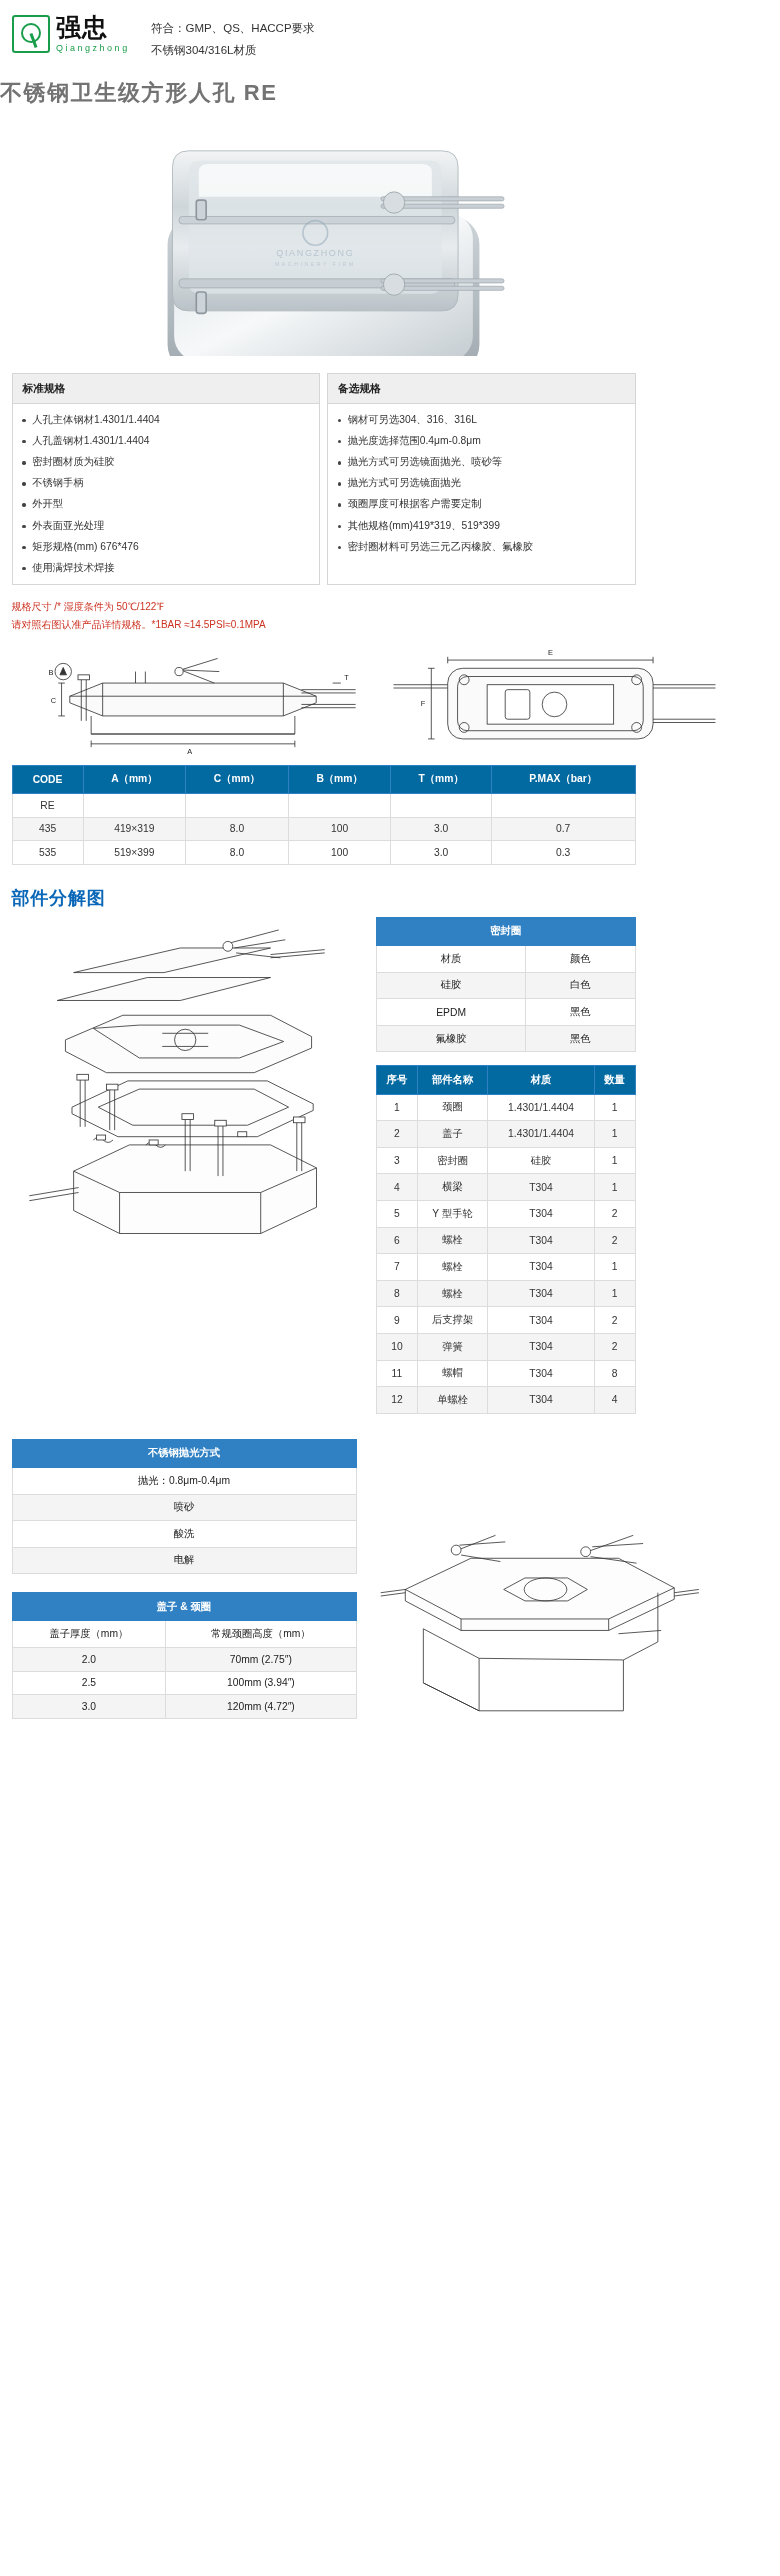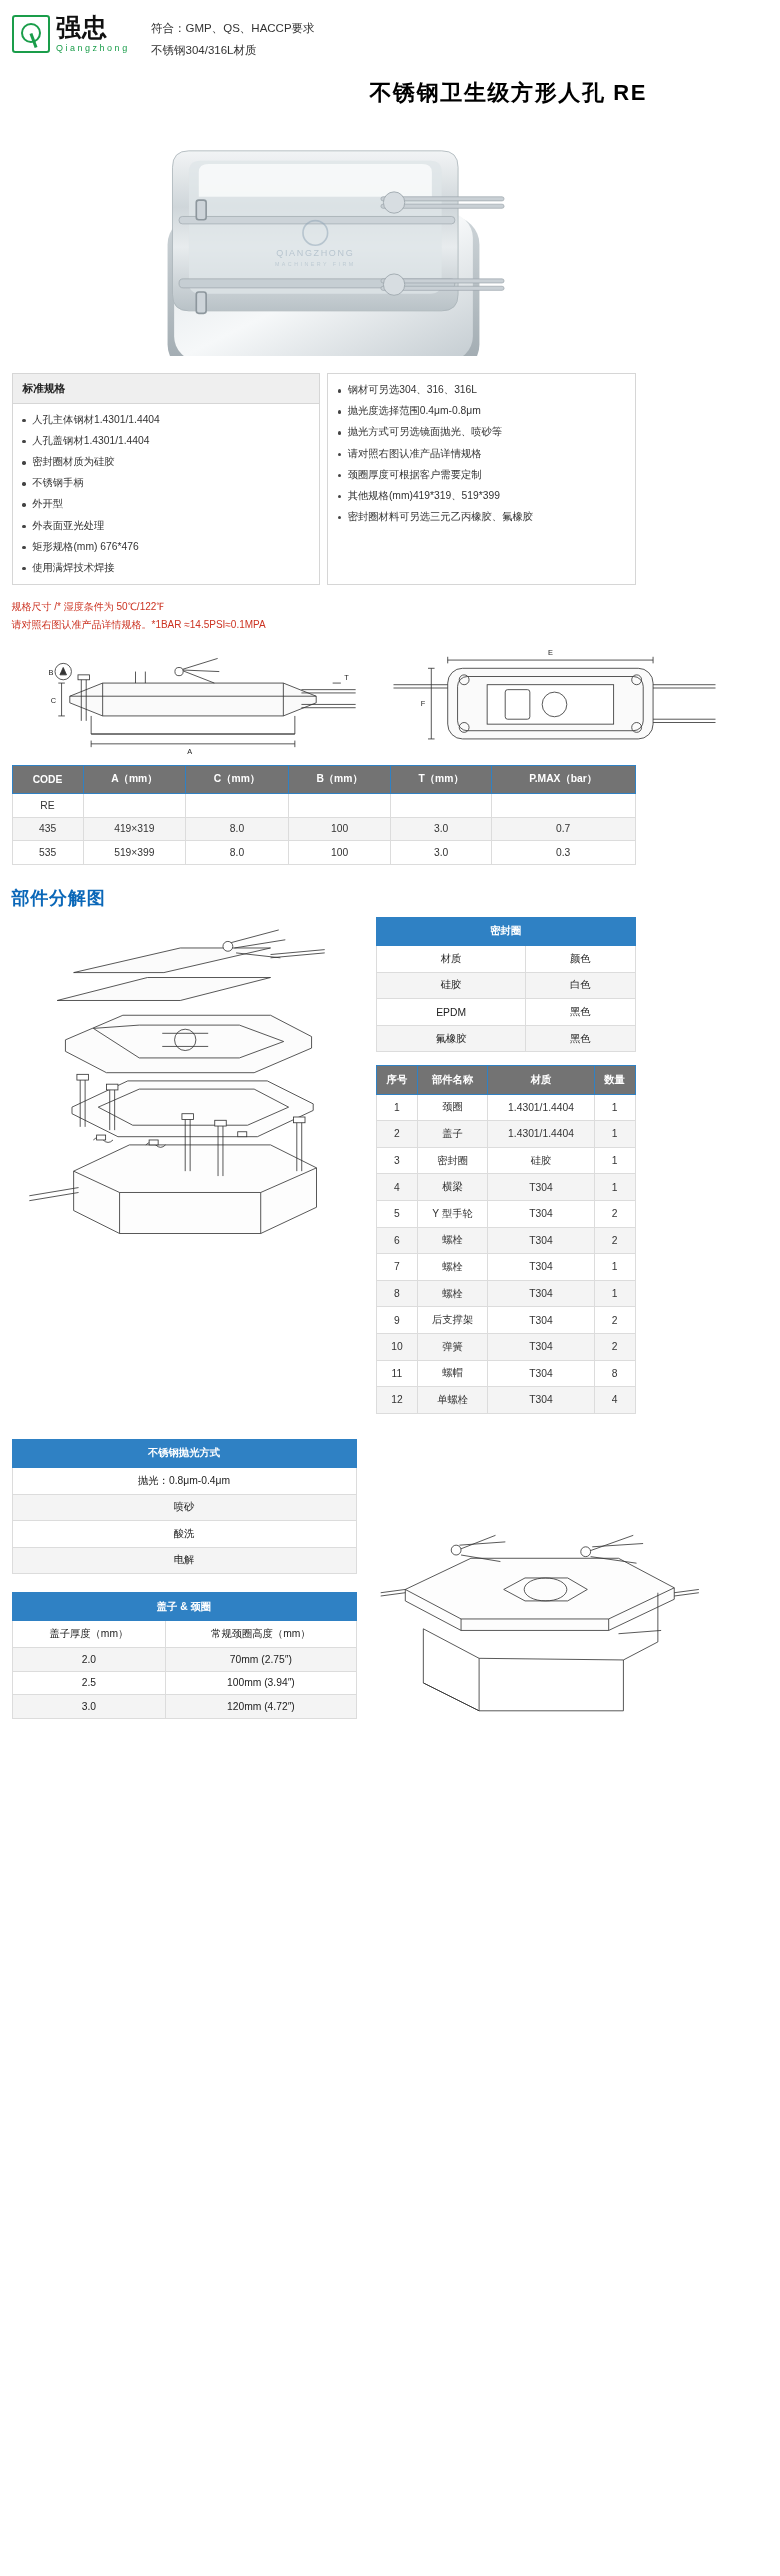--- a/index.html
+++ b/index.html
@@ -27,21 +27,21 @@
     content:""; position:absolute; left:18px; top:16.4px; width:3.3px; height:15px;
     background:#1a9d4a; transform:rotate(-20deg);
   }
   .logo-text { line-height:1; }
   .logo-cn { font-size:25px; font-weight:bold; color:#111; letter-spacing:0.8px; }
   .logo-en { font-size:9px; color:#1a9d4a; letter-spacing:2.5px; margin-top:3.3px; }
   .header-meta { margin-left:21.4px; padding-top:3.3px; font-size:11.5px; color:#333; line-height:1.9; }
 
   
   .title {
-    text-align:right; color:#000000; font-size:22px; font-weight:bold;
+    text-align:left; color:#737373; font-size:22px; font-weight:bold;
     letter-spacing:1.6px; margin: 13px 0 5px 0;
   }
 
   
   .hero { height:247px; display:flex; align-items:center; justify-content:center; }
   .hero svg { display:block; }
 
   
   .spec-row { display:flex; gap:7px; padding: 13px 11.5px 0 11.5px; }
   .spec-box { flex:1 1 0; border:0.8px solid #d6d6d6; }
@@ -61,21 +61,21 @@
   
   .note { padding: 13px 11.5px 5px 11.5px; font-size:10px; color:#cc3322; line-height:1.75; }
 
   
   .draw-row { display:flex; gap:8.2px; padding: 3.3px 11.5px 0 11.5px; align-items:flex-start; }
   .draw-box { flex:1 1 0; display:flex; justify-content:center; }
 
   
   .tbl { width:100%; border-collapse:collapse; font-size:10.3px; }
   .tbl th {
-    background:#737373; color:#fff; font-weight:bold; padding:6.6px 3.3px;
+    background:#0369a1; color:#fff; font-weight:bold; padding:6.6px 3.3px;
     border:0.8px solid #2f81c4; text-align:center; font-size:10.3px;
   }
   .tbl td { border:0.8px solid #dcdcdc; padding:5.8px 3.3px; text-align:center; color:#333; }
   .tbl tr.alt td { background:#f4f4f4; }
   .code-wrap { padding: 8.2px 11.5px 0 11.5px; }
 
   
   .sec-title {
     color:#0a67b8; font-size:18px; font-weight:bold; letter-spacing:0.8px;
     padding: 21.4px 11.5px 6.6px 11.5px;
@@ -186,25 +186,26 @@
         <li>人孔盖钢材1.4301/1.4404</li>
         <li>密封圈材质为硅胶</li>
         <li>不锈钢手柄</li>
         <li>外开型</li>
         <li>外表面亚光处理</li>
         <li>矩形规格(mm) 676*476</li>
         <li>使用满焊技术焊接</li>
       </ul>
     </div>
     <div class="spec-box">
+      <div class="spec-head">备选规格</div>
       <ul class="spec-list">
         <li>钢材可另选304、316、316L</li>
         <li>抛光度选择范围0.4μm-0.8μm</li>
         <li>抛光方式可另选镜面抛光、喷砂等</li>
-        <li>请对照右图认准产品详情规格</li>
+        <li>抛光方式可另选镜面抛光</li>
         <li>颈圈厚度可根据客户需要定制</li>
         <li>其他规格(mm)419*319、519*399</li>
         <li>密封圈材料可另选三元乙丙橡胶、氟橡胶</li>
       </ul>
     </div>
   </div>
 
   <div class="note">
     <div>规格尺寸 /* 湿度条件为 50℃/122℉</div>
     <div>请对照右图认准产品详情规格。*1BAR ≈14.5PSI≈0.1MPA</div>

